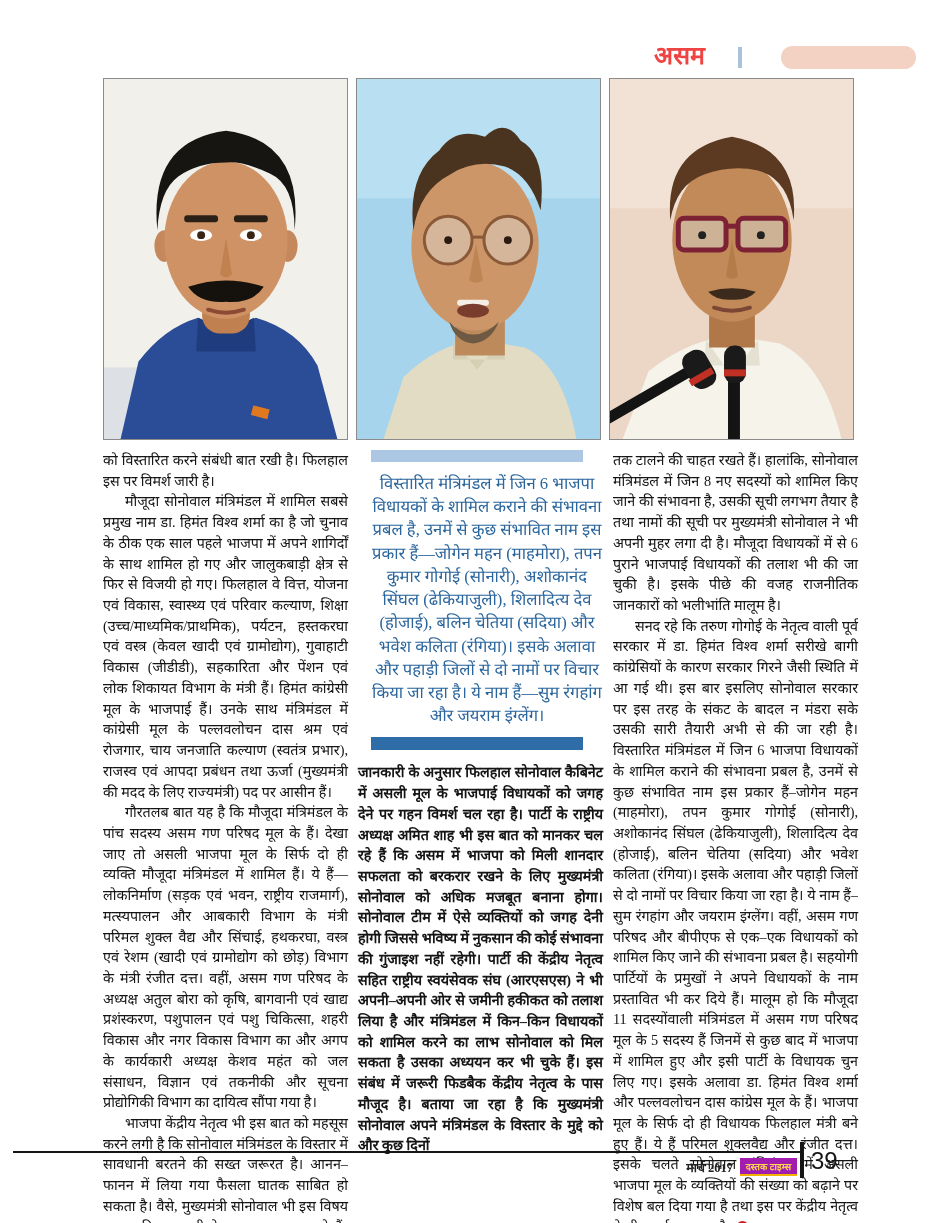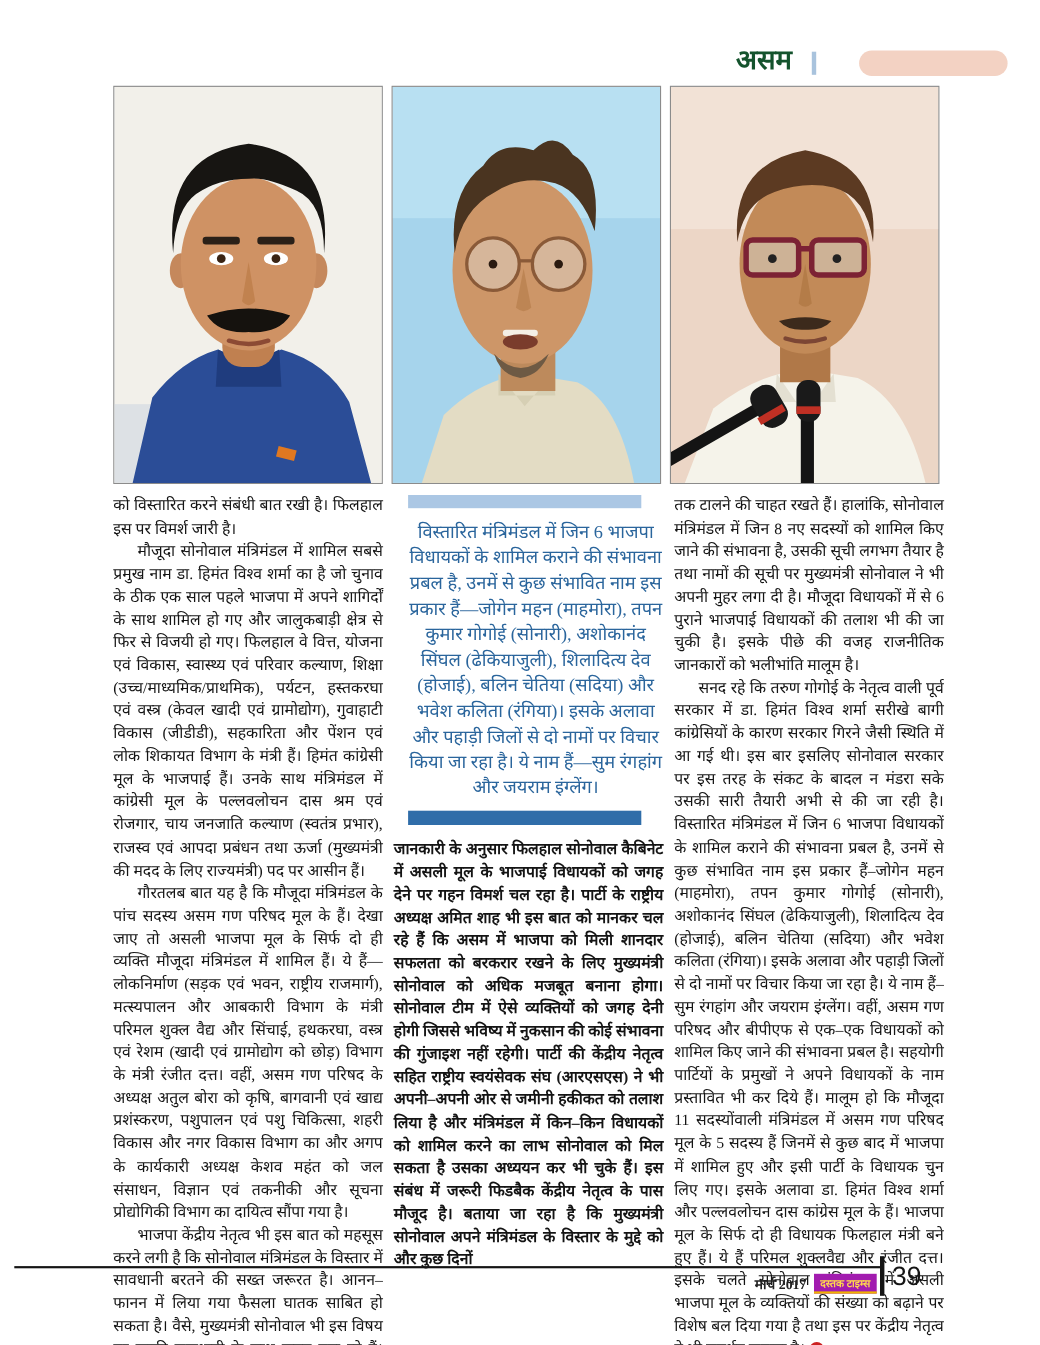--- a/index.html
+++ b/index.html
@@ -1,21 +1,21 @@
 <!DOCTYPE html>
 <html><head>
 <meta charset="utf-8">
 <style>
   html,body{margin:0;padding:0;background:#ffffff;}
   .page{position:relative;width:945px;height:1223px;background:#ffffff;overflow:hidden;
         font-family:"Liberation Serif", serif;color:#141414;}
 
   
   .header{position:absolute;top:42px;left:0;width:945px;height:34px;}
-  .section-title{position:absolute;right:225px;top:0;color:#14532d;font-size:25px;font-weight:bold;line-height:28px;}
+  .section-title{position:absolute;right:240px;top:0;color:#ef4444;font-size:25px;font-weight:bold;line-height:28px;}
   .header-sep{position:absolute;left:738px;top:5px;width:4px;height:21px;background:#a9c3dd;}
   .header-pill{position:absolute;left:781px;top:4px;width:135px;height:23px;background:#f3d2c3;border-radius:12px;}
 
   
   .photos{position:absolute;left:103px;top:78px;width:757px;display:flex;gap:8px;}
   .photo{width:245px;height:362px;border:1px solid #8b8b8b;box-sizing:border-box;overflow:hidden;background:#eee;}
   .photo svg{display:block;width:100%;height:100%;}
 
   
   .columns{position:absolute;left:103px;top:450px;width:755px;display:flex;gap:10px;}

